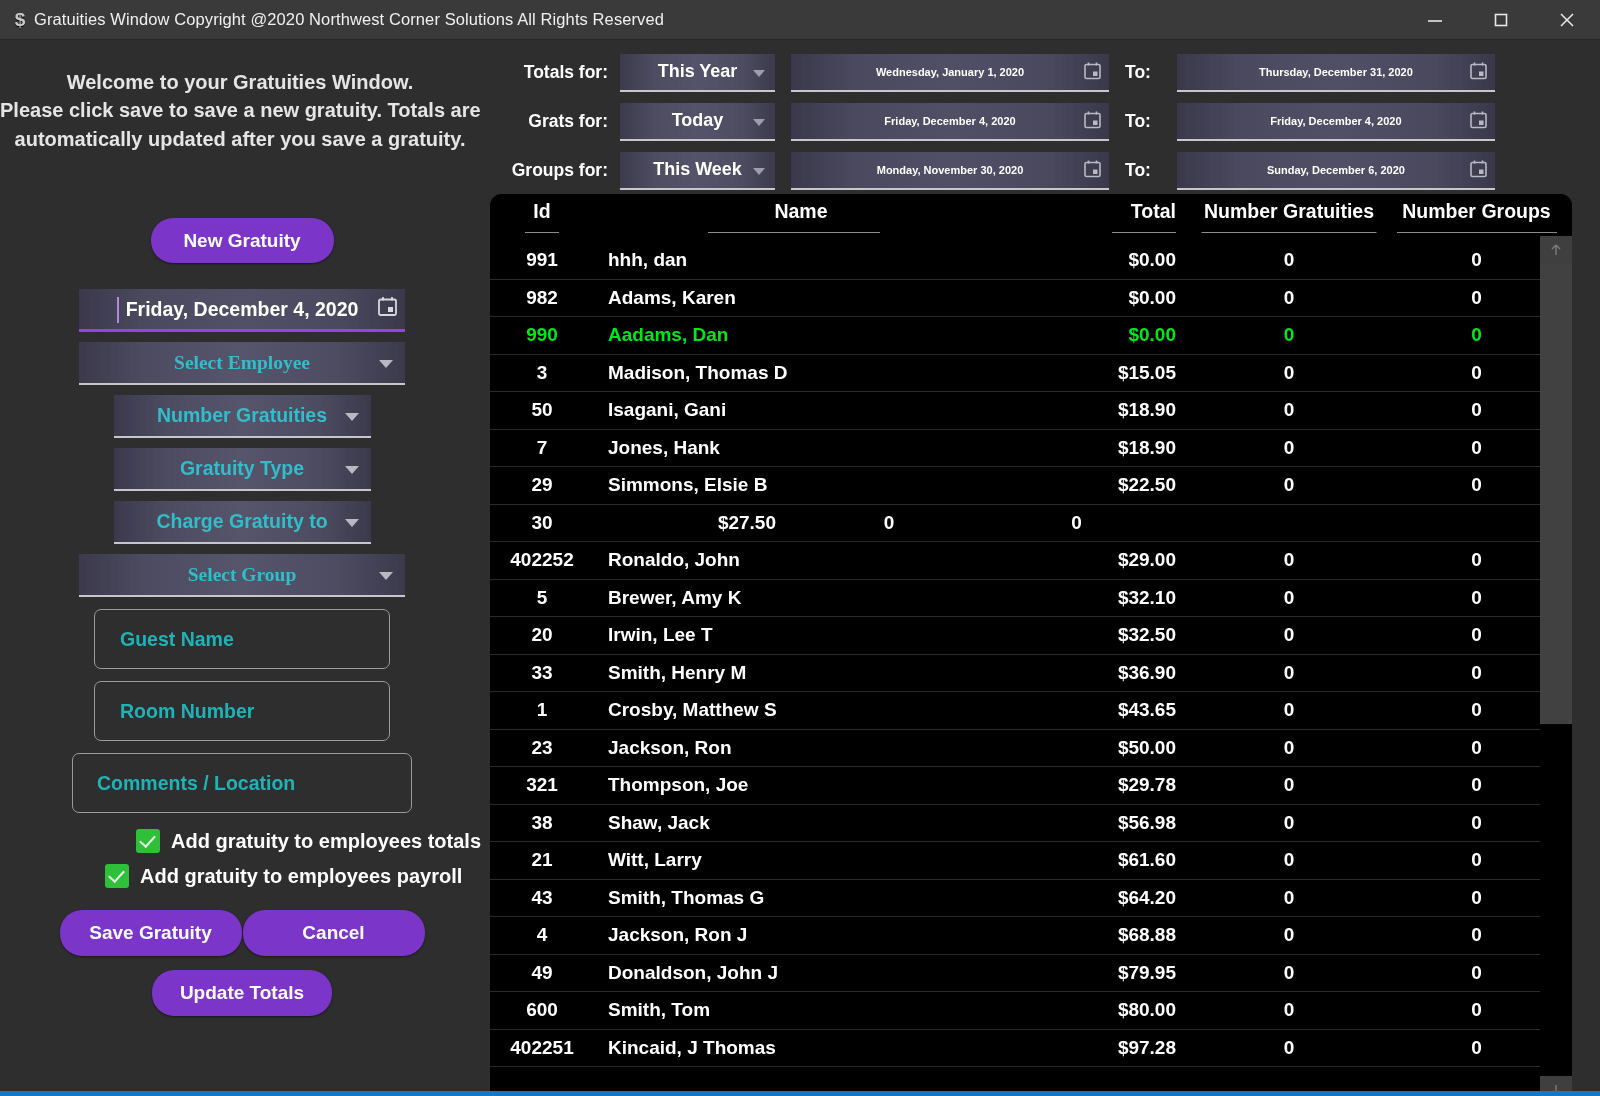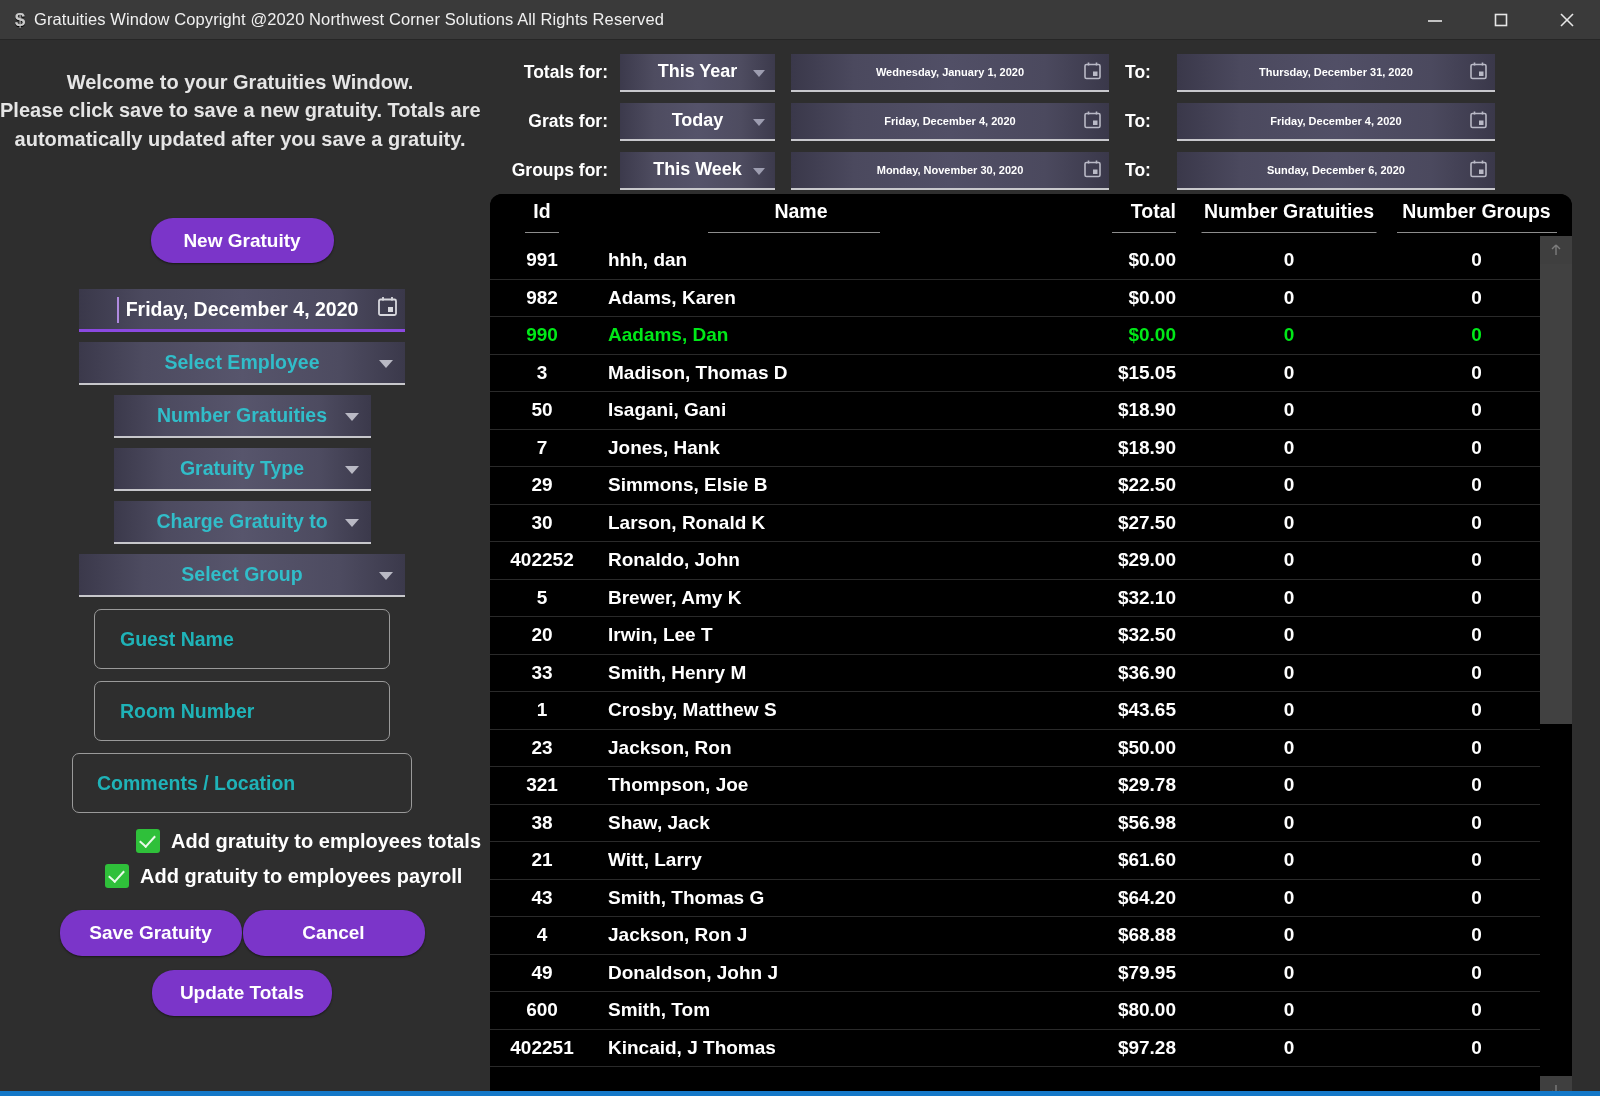--- a/index.html
+++ b/index.html
@@ -226,21 +226,21 @@
   .dd .caret {
     position: absolute;
     right: 12px;
     top: 50%;
     margin-top: -3px;
     width: 0; height: 0;
     border-left: 7px solid transparent;
     border-right: 7px solid transparent;
     border-top: 8px solid #b9b9c4;
   }
-  .dd-wide { width: 326px; }
+  .dd-wide { width: 326px; font-family: Liberation Serif, serif; }
   .dd-narrow { width: 257px; }
 
   .txtfield {
     width: 296px;
     height: 60px;
     margin: 12px auto 2px;
     border: 1px solid #9a9a9a;
     border-radius: 7px;
     background: transparent;
     display: flex;
@@ -682,21 +682,20 @@
           </div>
           <div class="trow">
             <div class="c-id">29</div>
             <div class="c-name">Simmons, Elsie B</div>
             <div class="c-total">$22.50</div>
             <div class="c-ng">0</div>
             <div class="c-grp">0</div>
           </div>
           <div class="trow">
             <div class="c-id">30</div>
-            <div class="c-name">Larson, Ronald  K</div>
             <div class="c-total">$27.50</div>
             <div class="c-ng">0</div>
             <div class="c-grp">0</div>
           </div>
           <div class="trow">
             <div class="c-id">402252</div>
             <div class="c-name">Ronaldo, John</div>
             <div class="c-total">$29.00</div>
             <div class="c-ng">0</div>
             <div class="c-grp">0</div>

